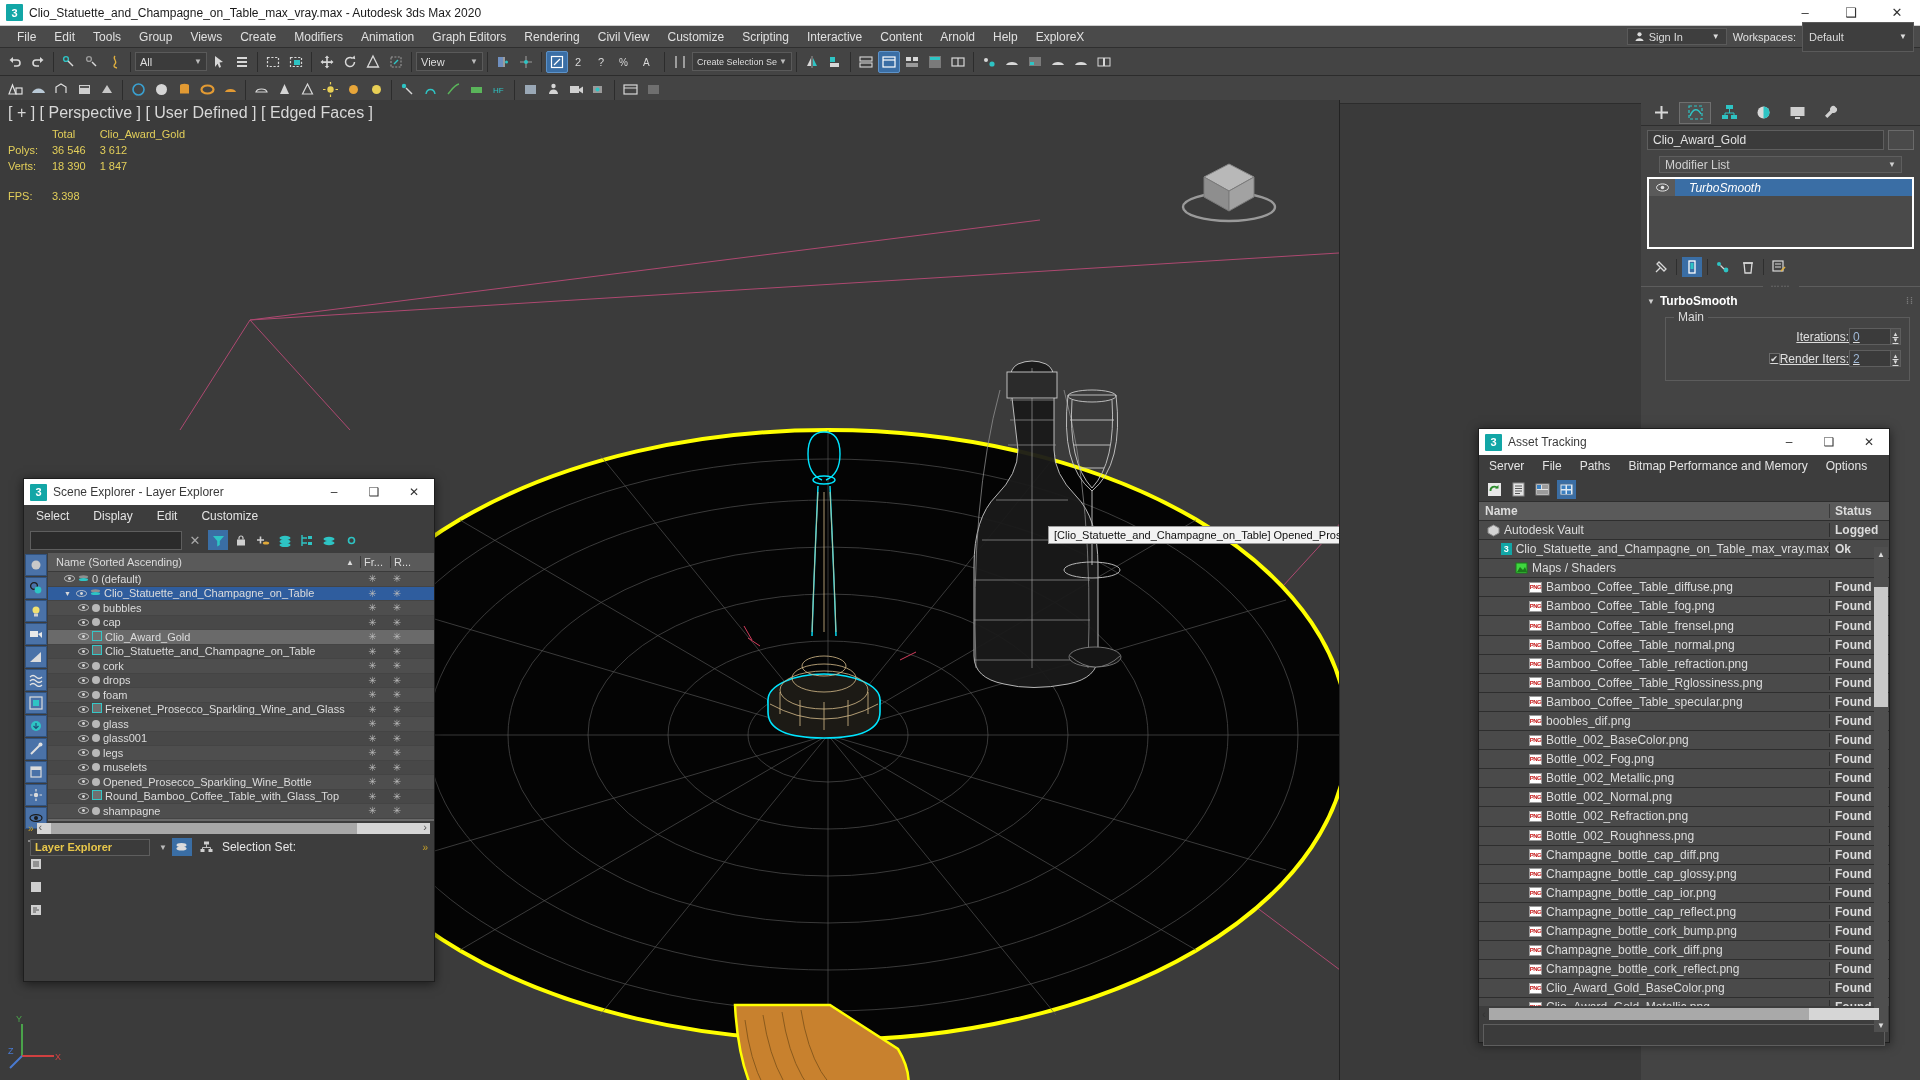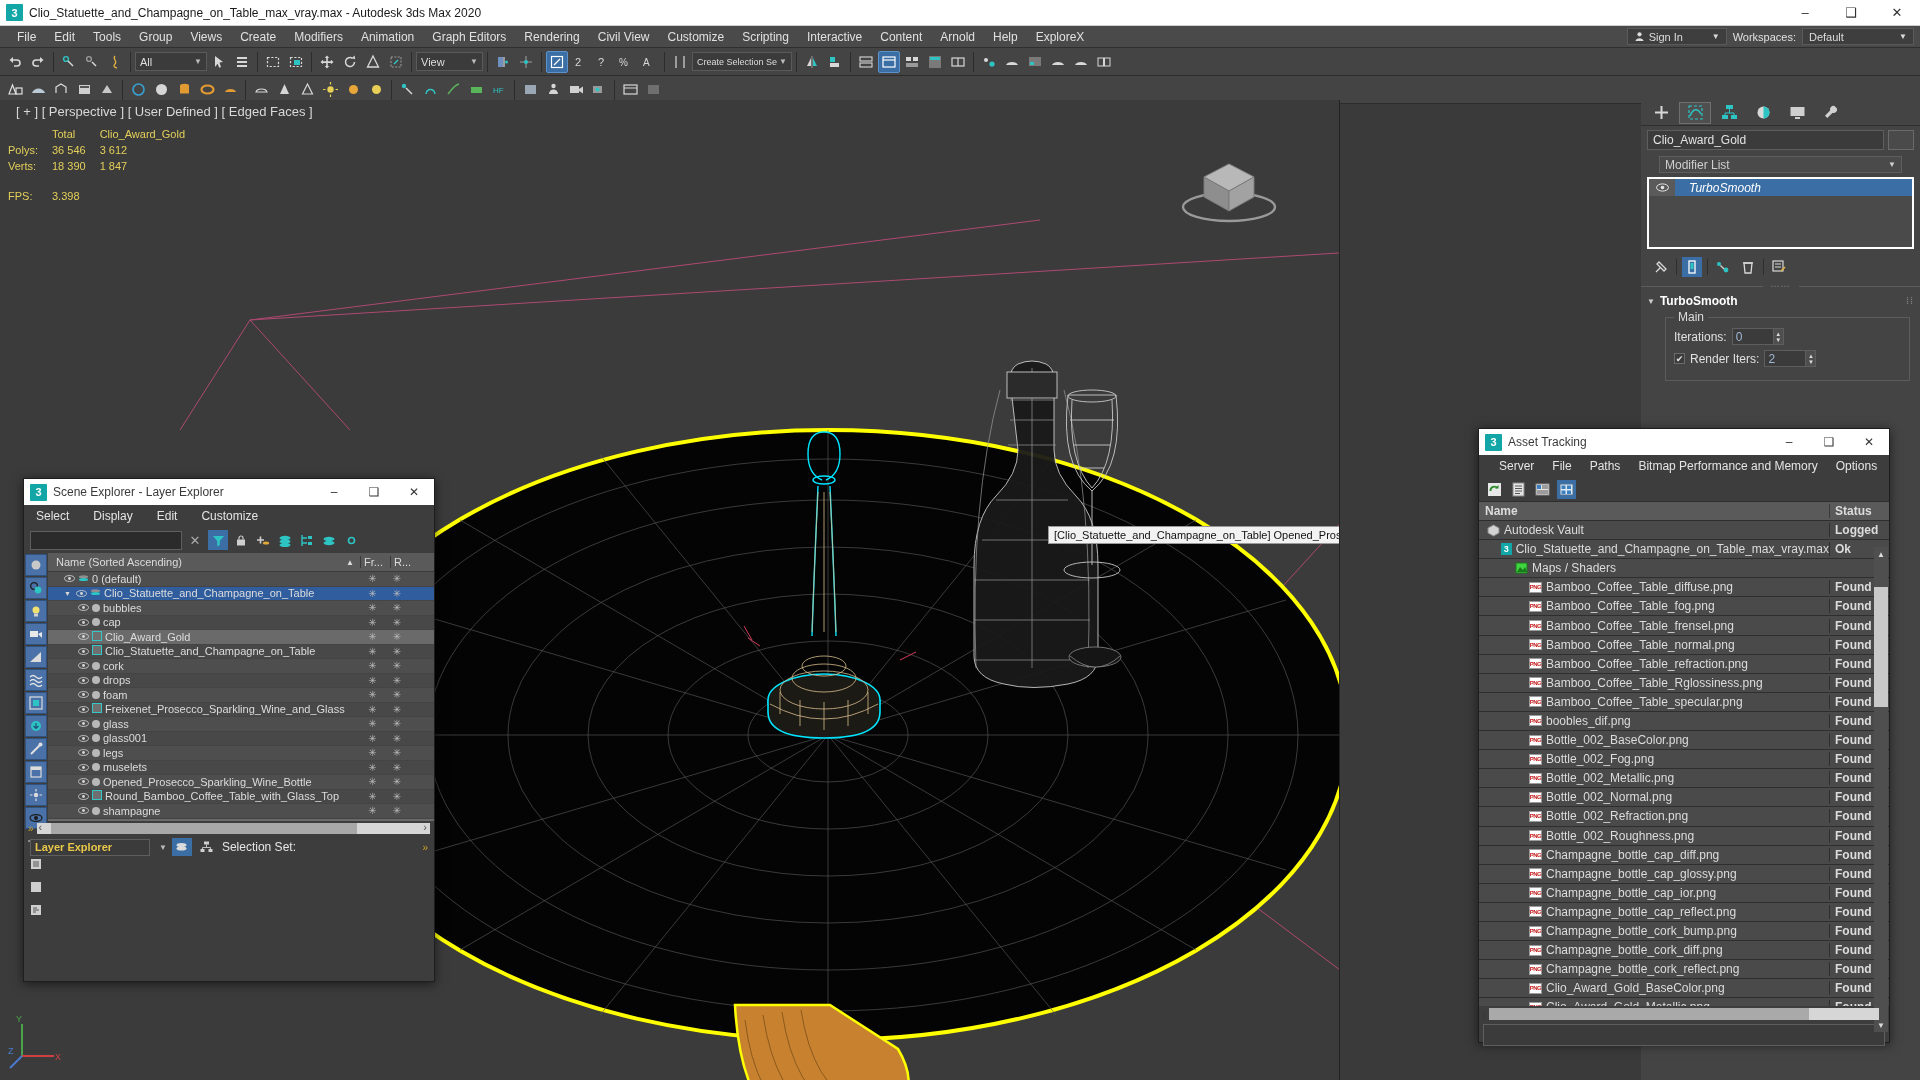--- a/index.html
+++ b/index.html
@@ -19,41 +19,41 @@
 
   
   .menubar{ height:22px; background:#4a4a4a; display:flex; align-items:center; padding-left:8px;
      border-bottom:1px solid #2f2f2f; }
   .menu-item{ font-size:12px; color:#e0e0e0; padding:2px 9px; white-space:nowrap;}
   .mb-right{ margin-left:auto; display:flex; align-items:center; gap:6px; padding-right:6px;}
   .signin{ background:#3e3e3e; border:1px solid #5a5a5a; height:17px; display:flex;align-items:center;
      padding:0 6px; font-size:11px; gap:4px; min-width:100px;}
   .signin .caret{ margin-left:auto; font-size:8px;}
   .wsp{ font-size:11px; color:#e0e0e0;}
-  .wsp-box{ background:#3e3e3e;border:1px solid #5a5a5a;height:17px;display:flex;align-items:center;
+  .wsp-box{ background:#3e3e3e;border:1px solid #5a5a5a;height:30px;display:flex;align-items:center;
      padding:0 6px;font-size:11px;min-width:112px;}
   .wsp-box .caret{margin-left:auto;font-size:8px;}
 
   
   .toolbar{ background:#444; border-bottom:1px solid #2c2c2c; display:flex; align-items:center;
      padding:2px 4px; gap:1px; height:28px; }
   .tbtn{ width:22px;height:22px; display:flex;align-items:center;justify-content:center;
      border:1px solid transparent; border-radius:2px; }
   .tbtn.on{ background:#3a6ea5; border-color:#5c92c9;}
   .tsep{ width:1px;height:20px;background:#2c2c2c;margin:0 3px;}
   .combo{ background:#3b3b3b;border:1px solid #5a5a5a;height:19px;min-width:56px;
      display:flex;align-items:center;padding:0 4px;font-size:11px;color:#ddd;}
   .combo .caret{margin-left:auto;font-size:8px;color:#bbb;}
 
   svg{ display:block; }
 
   
   .viewport{ position:absolute; left:0; top:100px; width:1340px; height:980px;
      background:#3b3b3b; overflow:hidden; border-right:1px solid #222;}
-  .vp-label{ position:absolute; left:16px; top:4px; font-size:13px; color:#d8d8d8; z-index:6;}
+  .vp-label{ position:absolute; left:8px; top:4px; font-size:16px; color:#d8d8d8; z-index:6;}
   .vp-stats{ position:absolute; left:8px; top:26px; z-index:6; font-size:11px; color:#e3cf5a;
      line-height:16px;}
   .vp-stats table{border-collapse:collapse;}
   .vp-stats td{padding:0 14px 0 0; white-space:nowrap;}
   .vp-stats td.lbl{ padding-left:10px; }
 
   .tooltip{ position:absolute; background:#f2f2f2; color:#111; font-size:11px;
      padding:2px 5px; border:1px solid #9a9a9a; white-space:nowrap; z-index:8;}
 
   
@@ -105,21 +105,21 @@
   .se-foot .lbl{font-size:12px;color:#e6e6e6;}
 
   
   .asset{ position:absolute; left:1478px; top:428px; width:412px; height:615px;
      background:#3d3d3d; border:1px solid #1e1e1e; box-shadow:0 2px 10px rgba(0,0,0,.55); z-index:21;}
   .at-title{ height:26px;background:#fff;display:flex;align-items:center;padding-left:6px;}
   .at-title .t{font-size:12px;color:#3a3a3a;margin-left:6px;}
   .at-title .btns{margin-left:auto;display:flex;}
   .at-title .btns div{width:40px;height:26px;display:flex;align-items:center;justify-content:center;
      font-size:12px;color:#333;}
-  .at-menu{ height:22px;display:flex;align-items:center;padding-left:20px;gap:18px;}
+  .at-menu{ height:22px;display:flex;align-items:center;padding-left:10px;gap:18px;}
   .at-menu span{font-size:12px;color:#e4e4e4;}
   .at-tools{ height:24px;display:flex;align-items:center;gap:5px;padding:0 6px;}
   .at-tb{ width:19px;height:19px;display:flex;align-items:center;justify-content:center;}
   .at-tb.on{background:#3a6ea5;}
   .at-head{ display:flex;height:20px;background:#5a5a5a;border-top:1px solid #2e2e2e;
      border-bottom:1px solid #2e2e2e;font-size:12px;align-items:center;font-weight:bold;}
   .at-head .h1{flex:1;padding-left:6px;}
   .at-head .h2{width:60px;border-left:1px solid #3a3a3a;padding-left:5px;}
   .at-rows{ height:485px; overflow:hidden; }
   .arow{ display:flex;height:19.1px;align-items:center;font-size:12px;border-bottom:1px solid #2e2e2e;
@@ -167,21 +167,21 @@
   .cmd-dots .l{height:1px;background:#5d5d5d;flex:1;}
   .cmd-dots .d{font-size:9px;color:#8a8a8a;letter-spacing:1px;}
   .rollout{ margin:0 6px; }
   .rollout-h{ display:flex;align-items:center;gap:5px;font-size:12px;font-weight:bold;color:#fff;
      padding:3px 0;}
   .rollout-h .tri{ font-size:8px;color:#cfcfcf;}
   .rollout-h .grip{margin-left:auto;color:#777;font-size:9px;letter-spacing:1px;}
   .group{ border:1px solid #5c5c5c; margin:6px 4px 0 18px; padding:10px 8px 8px 8px; position:relative;}
   .group-lbl{ position:absolute; top:-8px; left:8px; background:#444; padding:0 4px; font-size:12px;
      color:#dcdcdc;}
-  .prow{ display:flex;align-items:center;justify-content:flex-start;gap:5px;margin-bottom:5px;}
+  .prow{ display:flex;align-items:center;justify-content:flex-end;margin-bottom:5px;text-decoration:underline;}
   .prow label{ font-size:12px;color:#e0e0e0;}
   .spin{ width:42px;height:17px;background:#3b3b3b;border:1px solid #5e5e5e;display:flex;
      align-items:center;padding:0 3px;font-size:12px;color:#9fb8d6;}
   .spin-btns{ width:11px;height:17px;background:#4e4e4e;border:1px solid #5e5e5e;margin-left:-1px;
      display:flex;flex-direction:column;align-items:center;justify-content:center;font-size:6px;
      color:#ddd;line-height:6px;}
   .chk{ width:11px;height:11px;border:1px solid #6b6b6b;background:#3b3b3b;display:inline-flex;
      align-items:center;justify-content:center;font-size:9px;color:#e0e0e0;}
 
   .axis{ position:absolute; left:8px; bottom:10px; z-index:6;}

